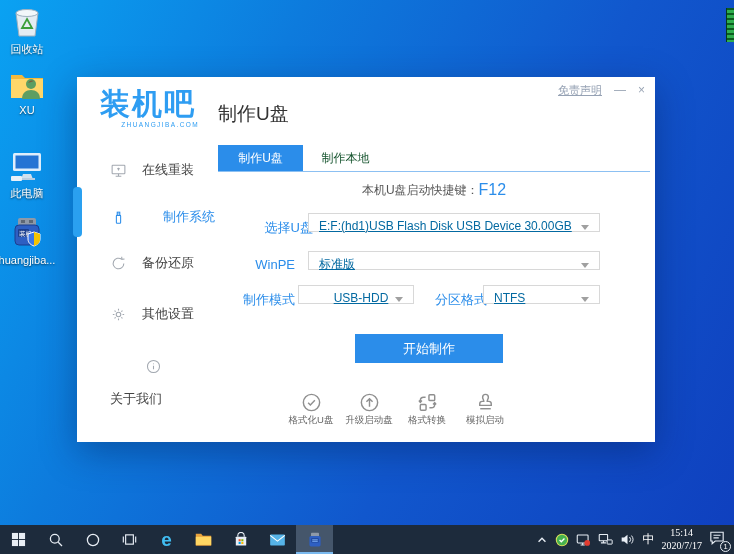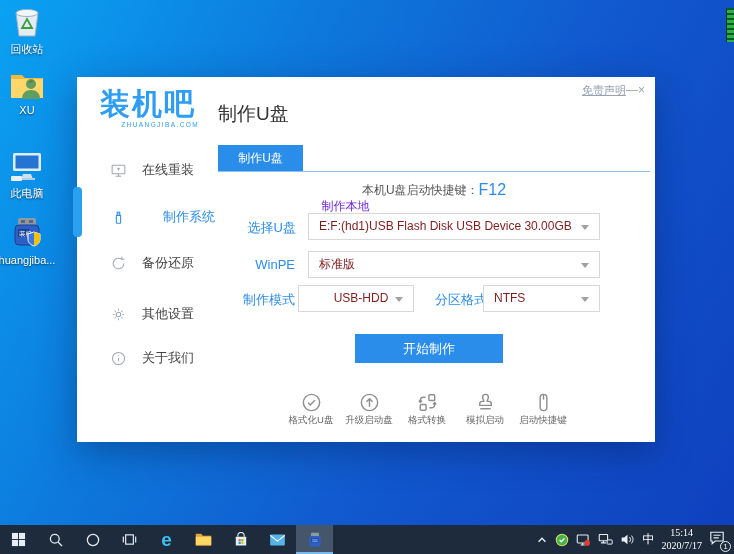--- a/index.html
+++ b/index.html
@@ -13,21 +13,21 @@
   .dicon { position:absolute; left:-6px; width:66px; display:flex; flex-direction:column; align-items:center; }
   .dicon-label { margin-top:2px; font-size:11px; color:#fff; text-shadow:0 1px 2px rgba(0,0,0,.65); white-space:nowrap; }
 
   .corner-widget { position:absolute; right:0; top:8px; width:8px; height:34px;
     background:repeating-linear-gradient(180deg,#0c5c20 0 2px,#2fae4e 2px 5px); border-left:1px solid #083a16; }
 
   
   .window { position:absolute; left:77px; top:77px; width:578px; height:365px; background:#fff;
     box-shadow:0 10px 34px rgba(0,25,80,.38); }
 
-  .titlebar-controls { position:absolute; top:6px; right:10px; display:flex; align-items:flex-start; gap:0;
+  .titlebar-controls { position:absolute; top:6px; right:10px; display:flex; align-items:flex-start; gap:12px;
     font-size:11px; color:#96a2b4; z-index:5; }
   .disclaimer { text-decoration:underline; cursor:pointer; }
   .win-min,.win-close { cursor:pointer; font-size:12px; color:#9aa5b5; }
 
   .logo { position:absolute; left:14px; top:10px; width:114px; text-align:center; }
   .logo-title { font-size:30px; font-weight:bold; color:#2e9df2; letter-spacing:2px; line-height:1.1; }
   .logo-sub { font-size:6.5px; color:#2e9df2; letter-spacing:1.4px; text-align:right; padding-right:6px; margin-top:1px; }
 
   .active-bar { position:absolute; left:-4px; top:110px; width:9px; height:50px; background:#2aa0f0; border-radius:4px; }
 
@@ -35,29 +35,29 @@
     font-size:13px; color:#444; cursor:pointer; }
   .side-item svg { width:17px; height:17px; color:#a2a8b0; flex:none; }
   .side-item.active { color:#2b8dea;gap:36px; }
   .side-item.active svg { color:#2b8dea; }
 
   .page-title { position:absolute; left:141px; top:24px; font-size:19px; color:#333; }
 
   .tabs { position:absolute; left:141px; top:68px; display:flex; }
   .tab { width:85px; height:27px; line-height:27px; text-align:center; font-size:12px; cursor:pointer; }
   .tab.active { background:#2b8dea; color:#fff; }
-  .tab.inactive { color:#6d28d9;margin-top:48px; }
+  .tab.inactive { color:#14532d; }
   .tab-underline { position:absolute; left:141px; top:94px; width:432px; height:1px; background:#8cc0f2; }
 
   .hotkey { position:absolute; left:141px; top:104px; width:432px; text-align:center; font-size:12px; color:#555; }
   .hotkey-value { color:#2b8dea; font-size:16px; vertical-align:-1px; }
 
   .f-label { position:absolute; width:64px; text-align:right; font-size:13px; color:#2b8dea; }
-  .dd { position:absolute; height:27px; background:#fff; border:1px solid #d8d8d8; font-size:12px; color:#7f1d1d;
-    line-height:25px; padding-left:10px; cursor:pointer; }
+  .dd { position:absolute; height:19px; background:#fff; border:1px solid #d8d8d8; font-size:12px; color:#0369a1;
+    line-height:25px; padding-left:10px; cursor:pointer;text-decoration:underline; }
   .dd::after { content:""; position:absolute; right:10px; top:11px;
     border-left:4px solid transparent; border-right:4px solid transparent; border-top:5px solid #a0a0a0; }
 
   .start-btn { position:absolute; left:278px; top:257px; width:148px; height:29px; background:#2b8dea;
     color:#fff; font-size:13px; border:none; cursor:pointer; font-family:inherit; }
 
   .tools { position:absolute; left:205px; top:314px; display:flex; }
   .tool { width:58px; display:flex; flex-direction:column; align-items:center; gap:0; cursor:pointer; }
   .tool svg { width:23px; height:23px; color:#8f8f8f; }
   .tool-label { font-size:9.5px; color:#666; white-space:nowrap; }
@@ -172,41 +172,41 @@
     </div>
 
     <div class="side-item" style="top:226px;">
       <svg viewBox="0 0 24 24" fill="none" stroke="currentColor" stroke-width="1.5">
         <circle cx="12" cy="12" r="3.2"></circle>
         <path d="M12 4v2.3 M12 17.7V20 M4 12h2.3 M17.7 12H20 M6.4 6.4l1.6 1.6 M16 16l1.6 1.6 M17.6 6.4L16 8 M8 16l-1.6 1.6"></path>
       </svg>
       <span>其他设置</span>
     </div>
 
-    <div class="side-item" style="top:270px;">
+    <div class="side-item" style="top:281px;flex-direction:column;">
       <svg viewBox="0 0 24 24" fill="none" stroke="currentColor" stroke-width="1.5">
         <circle cx="12" cy="12" r="8.5"></circle>
           <path d="M12 11v5 M12 7.6v1.2"></path>
       </svg>
       <span>关于我们</span>
     </div>
 
     <div class="page-title">制作U盘</div>
 
     <div class="tabs">
       <div class="tab active">制作U盘</div>
       <div class="tab inactive">制作本地</div>
     </div>
     <div class="tab-underline"></div>
 
     <div class="hotkey">
       <span>本机U盘启动快捷键：</span><span class="hotkey-value">F12</span>
     </div>
 
-    <div class="f-label" style="left:155px; top:142px;">选择U盘</div>
+    <div class="f-label" style="left:172px; top:142px;">选择U盘</div>
     <div class="dd" style="left:231px; top:136px; width:292px;">E:F:(hd1)USB Flash Disk USB Device 30.00GB</div>
 
     <div class="f-label" style="left:154px; top:180px;">WinPE</div>
     <div class="dd" style="left:231px; top:174px; width:292px;">标准版</div>
 
     <div class="f-label" style="left:154px; top:214px;">制作模式</div>
     <div class="dd" style="left:221px; top:208px; width:116px;text-align:center;">USB-HDD</div>
     <div class="f-label" style="left:346px; top:214px;">分区格式</div>
     <div class="dd" style="left:406px; top:208px; width:117px;">NTFS</div>
 
@@ -235,27 +235,20 @@
           <path d="M14 17.5h2a3.5 3.5 0 0 0 3.5-3.5v-1.5 M21 14l-1.5-1.8-1.7 1.8"></path>
         </svg>
         <div class="tool-label">格式转换</div>
       </div>
       <div class="tool">
         <svg viewBox="0 0 24 24" fill="none" stroke="currentColor" stroke-width="1.5">
           <path d="M12 3.5c-1.7 0-3 1.3-3 3 0 1.9 1.2 2.4 1.2 4.3H8.5A2.5 2.5 0 0 0 6 13.3V15h12v-1.7a2.5 2.5 0 0 0-2.5-2.5h-1.7c0-1.9 1.2-2.4 1.2-4.3 0-1.7-1.3-3-3-3z"></path>
           <path d="M6.5 18.5h11"></path>
         </svg>
         <div class="tool-label">模拟启动</div>
-      </div>
-      <div class="tool">
-        <svg viewBox="0 0 24 24" fill="none" stroke="currentColor" stroke-width="1.5">
-          <rect x="8.5" y="3.5" width="7" height="17" rx="3.5"></rect>
-            <path d="M12 3.5V9"></path>
-        </svg>
-        <div class="tool-label">启动快捷键</div>
       </div>
     </div>
   </div>
 
   <div class="taskbar">
     <div class="tb-left">
       <div class="tb-btn">
         <svg width="15" height="15" viewBox="0 0 16 16">
           <rect x="1" y="1" width="6.5" height="6.5" fill="#e8eef5"></rect>
             <rect x="8.5" y="1" width="6.5" height="6.5" fill="#e8eef5"></rect>

